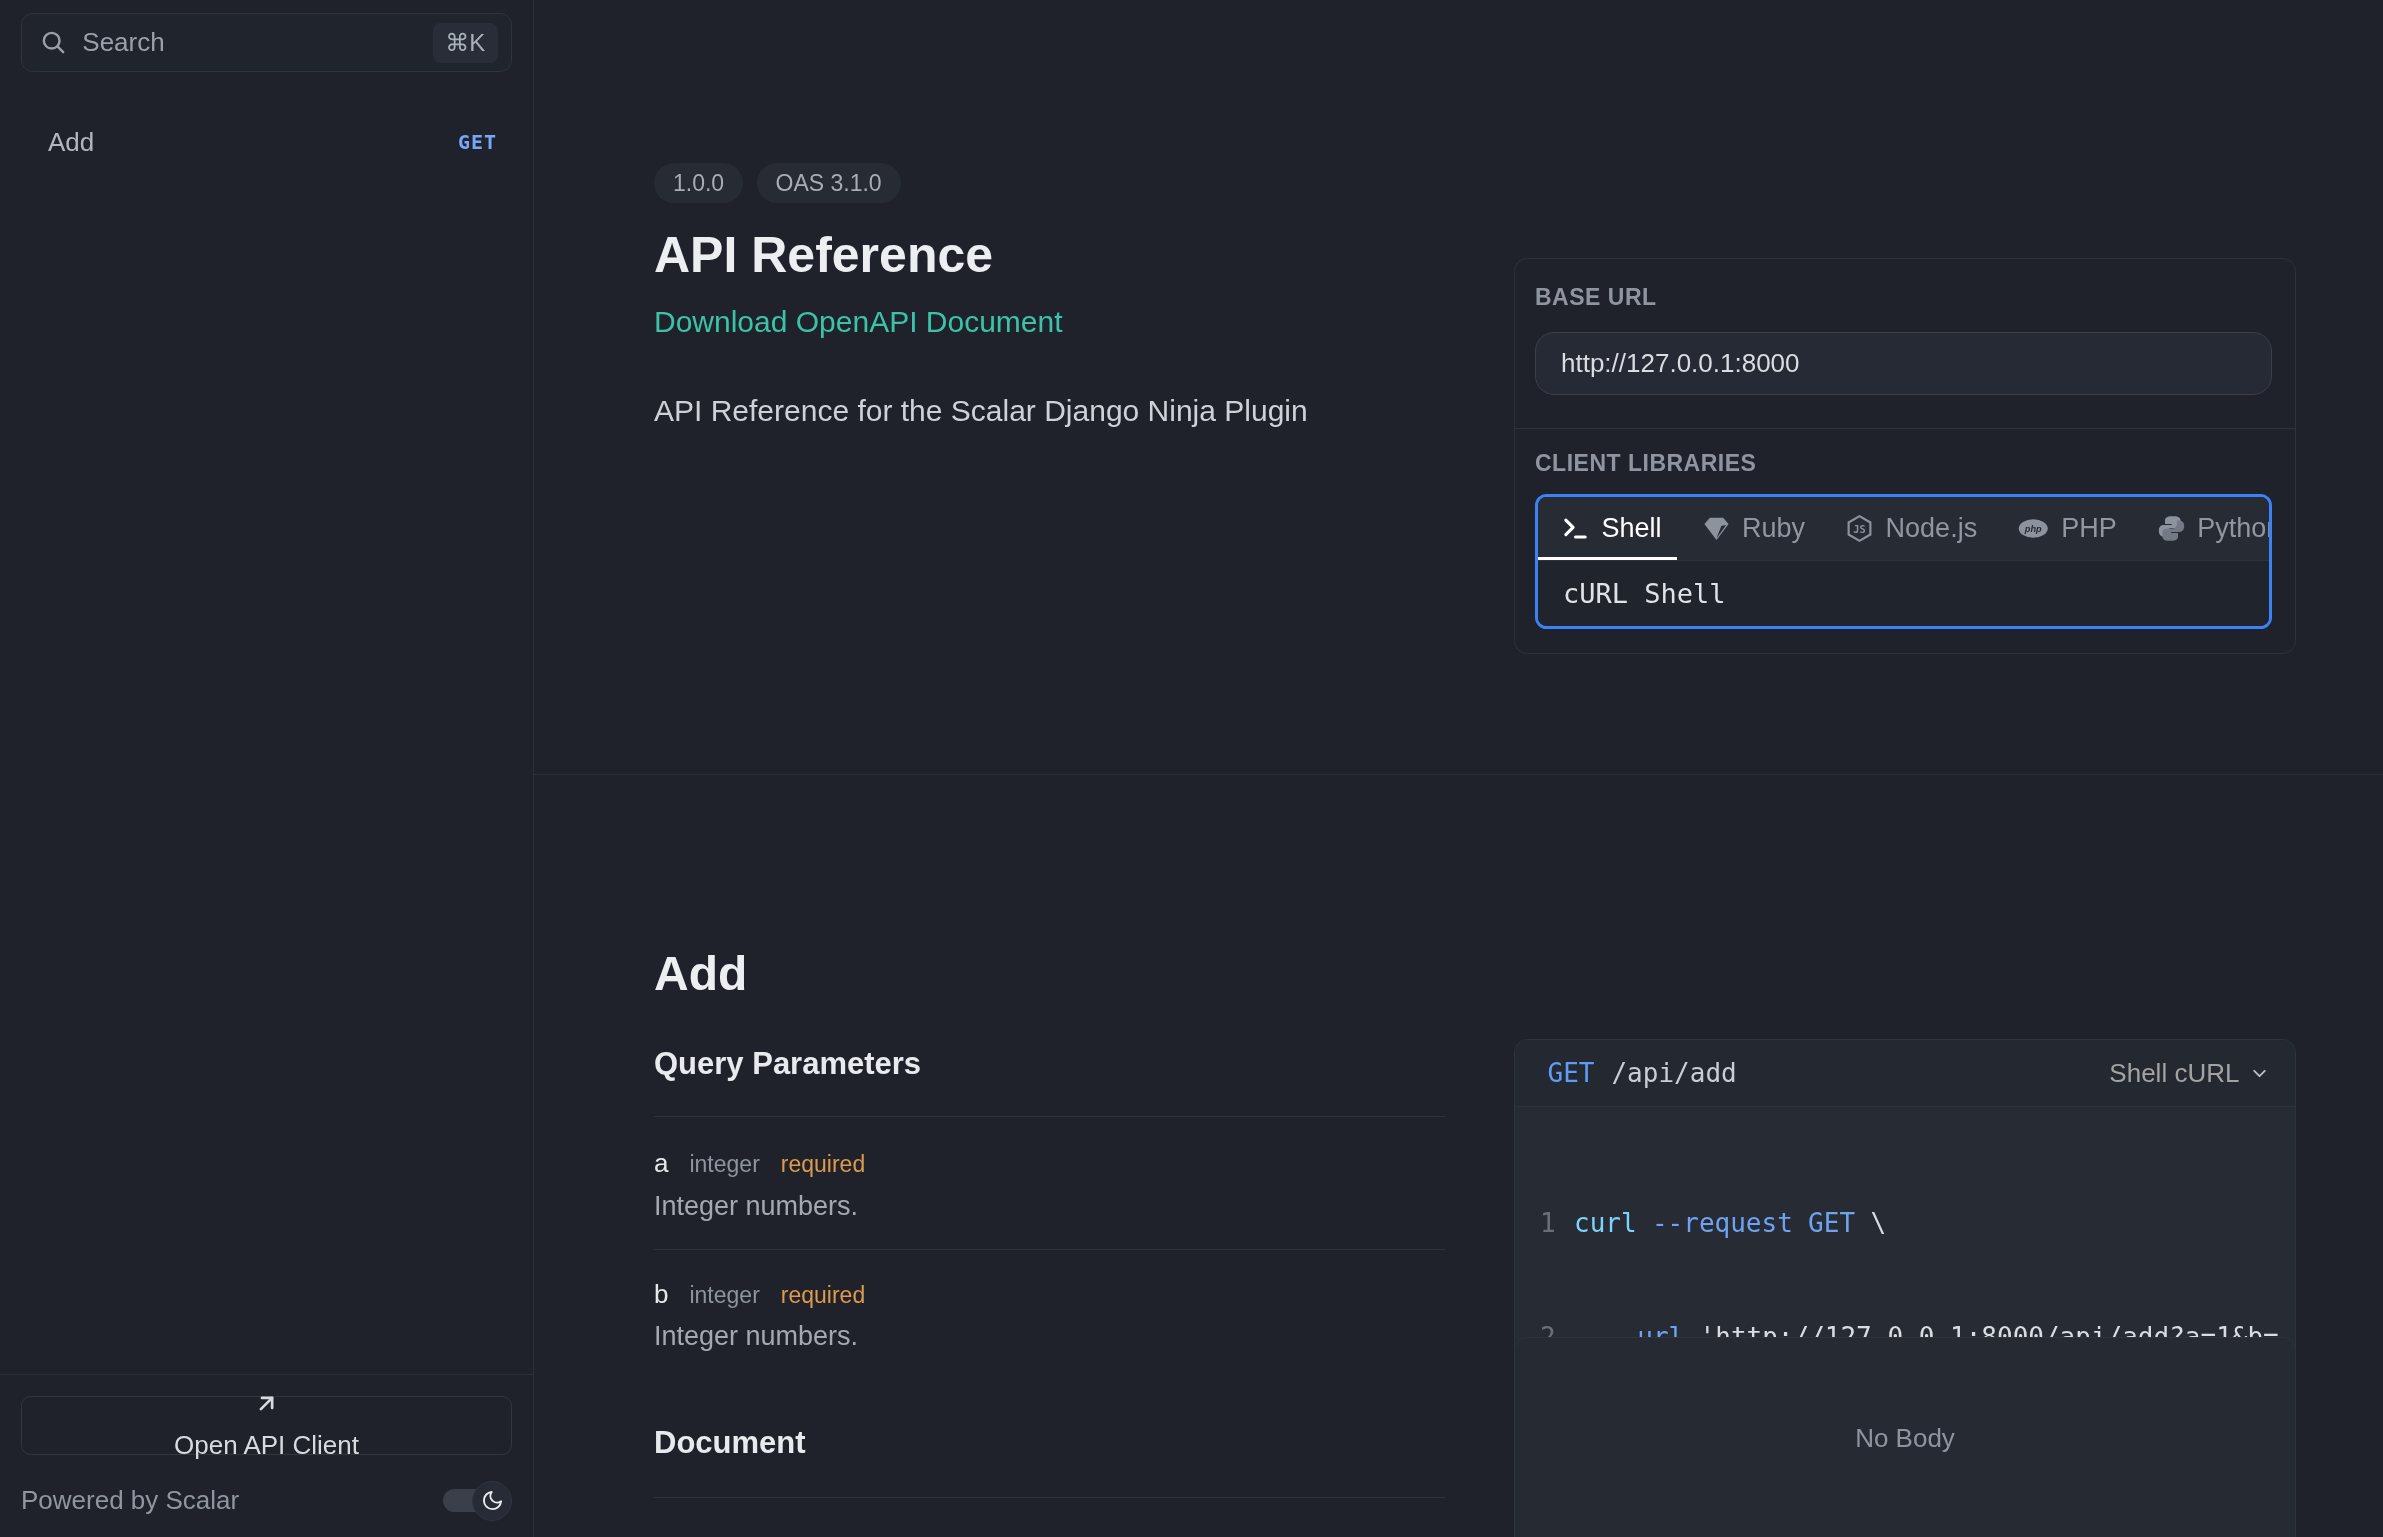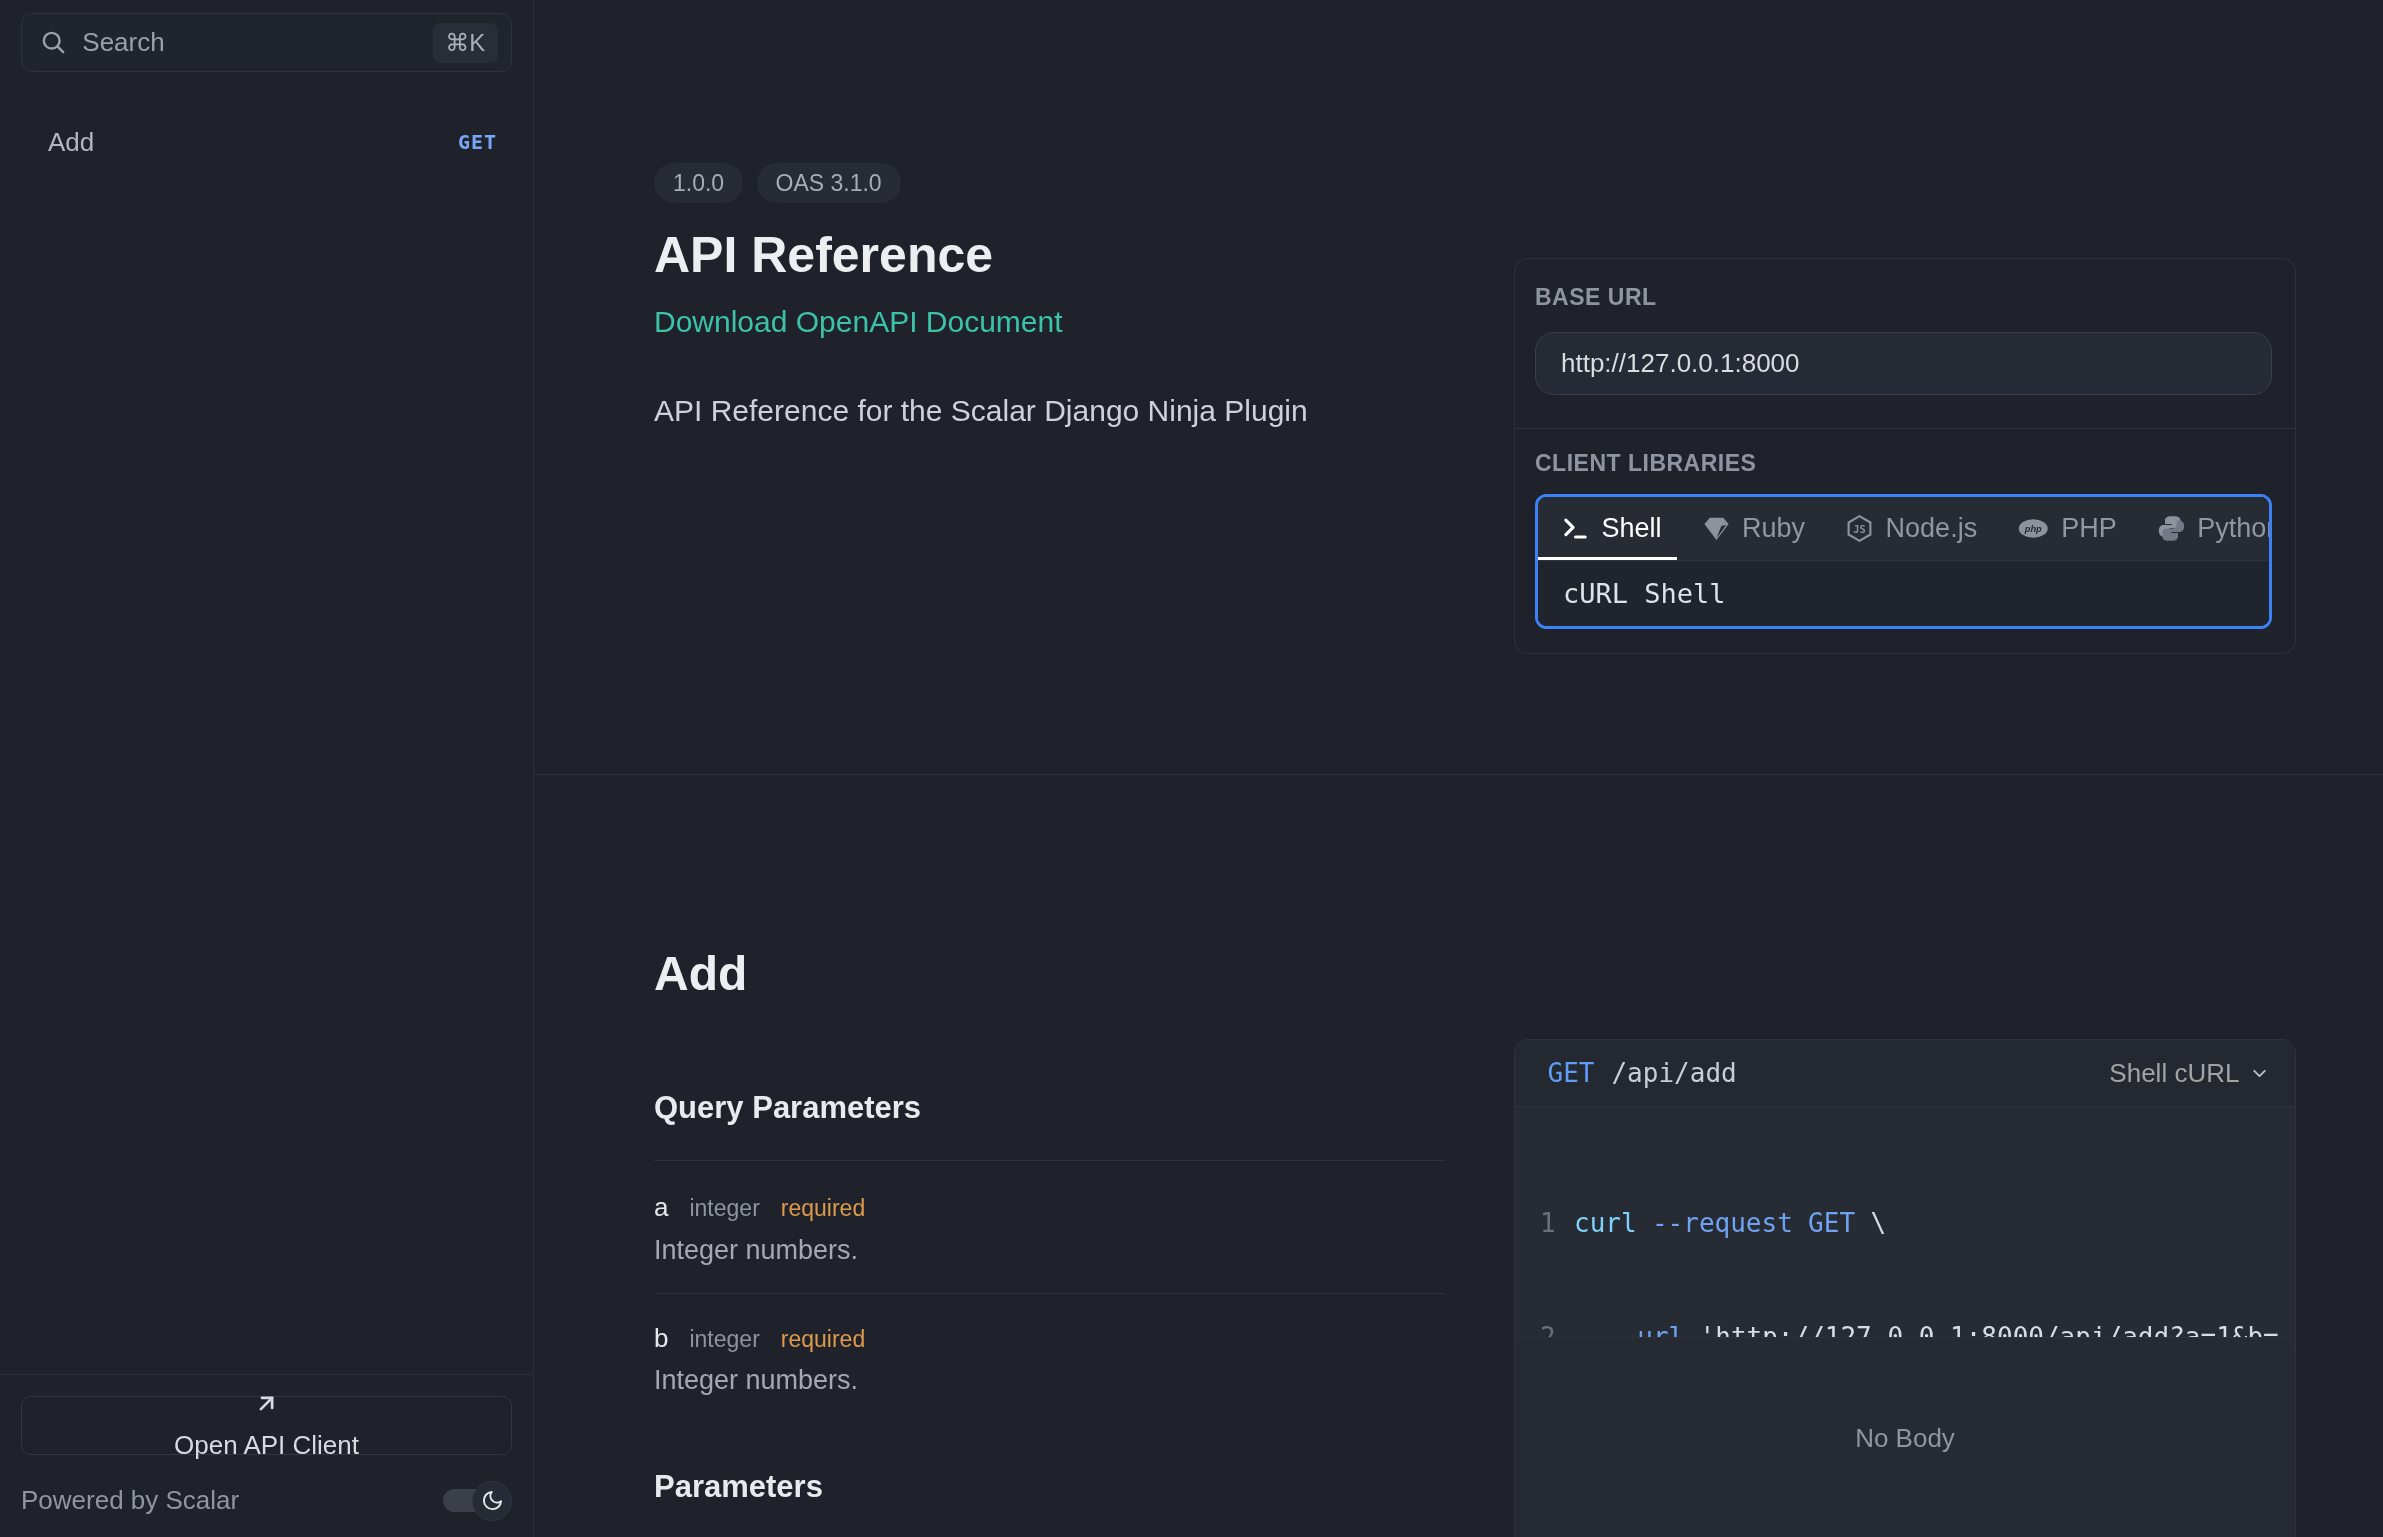--- a/index.html
+++ b/index.html
@@ -107,21 +107,21 @@
     letter-spacing:2.9px; cursor:pointer; line-height:0;
   }
   .libs-content {
     background:#20242d; border-top:1px solid #2d323d; padding:17px 25px;
     font-family:"DejaVu Sans Mono", monospace; font-size:27px; color:#dfe2e6;
     cursor:pointer;
   }
   
   .op-text { position:absolute; left:120px; top:946px; width:791px; }
   .op-title { font-size:48px; font-weight:700; color:#edeef1; }
-  .sub-heading { margin-top:89px; font-size:31px; font-weight:600; color:#e8eaed; }
+  .sub-heading { margin-top:45px; font-size:31px; font-weight:600; color:#e8eaed; }
   .rule { margin-top:34px; border:0; border-top:1px solid #2e323c; height:0; }
   .param-row { margin-top:31px; display:flex; align-items:baseline; gap:21px; }
   .param-name { font-size:26px; color:#e6e8eb; }
   .param-type { font-size:23px; color:#8e949e; }
   .param-flag { font-size:23px; color:#dd9a4b; }
   .param-desc { margin-top:11.5px; font-size:27px; color:#a3a8b1; }
   .rule-2 { margin-top:27px; }
   .param-row-2 { margin-top:29px; }
   .responses-heading { margin-top:73px; }
   .rule-3 { margin-top:36px; }
@@ -326,21 +326,21 @@
       <div class="param-desc">Integer numbers.</div>
       <hr class="rule rule-2">
 
       <div class="param-row param-row-2">
         <span class="param-name">b</span>
         <span class="param-type">integer</span>
         <span class="param-flag">required</span>
       </div>
       <div class="param-desc">Integer numbers.</div>
 
-      <h3 class="sub-heading responses-heading">Parameters</h3>
+      <h3 class="sub-heading responses-heading">Document</h3>
       <hr class="rule rule-3">
 
     </div>
 
     <div class="request-card">
       <div class="request-header">
         <span class="req-method">GET</span>
         <span class="req-path">/api/add</span>
         <span class="lang-selector">
           <span>Shell cURL</span>

